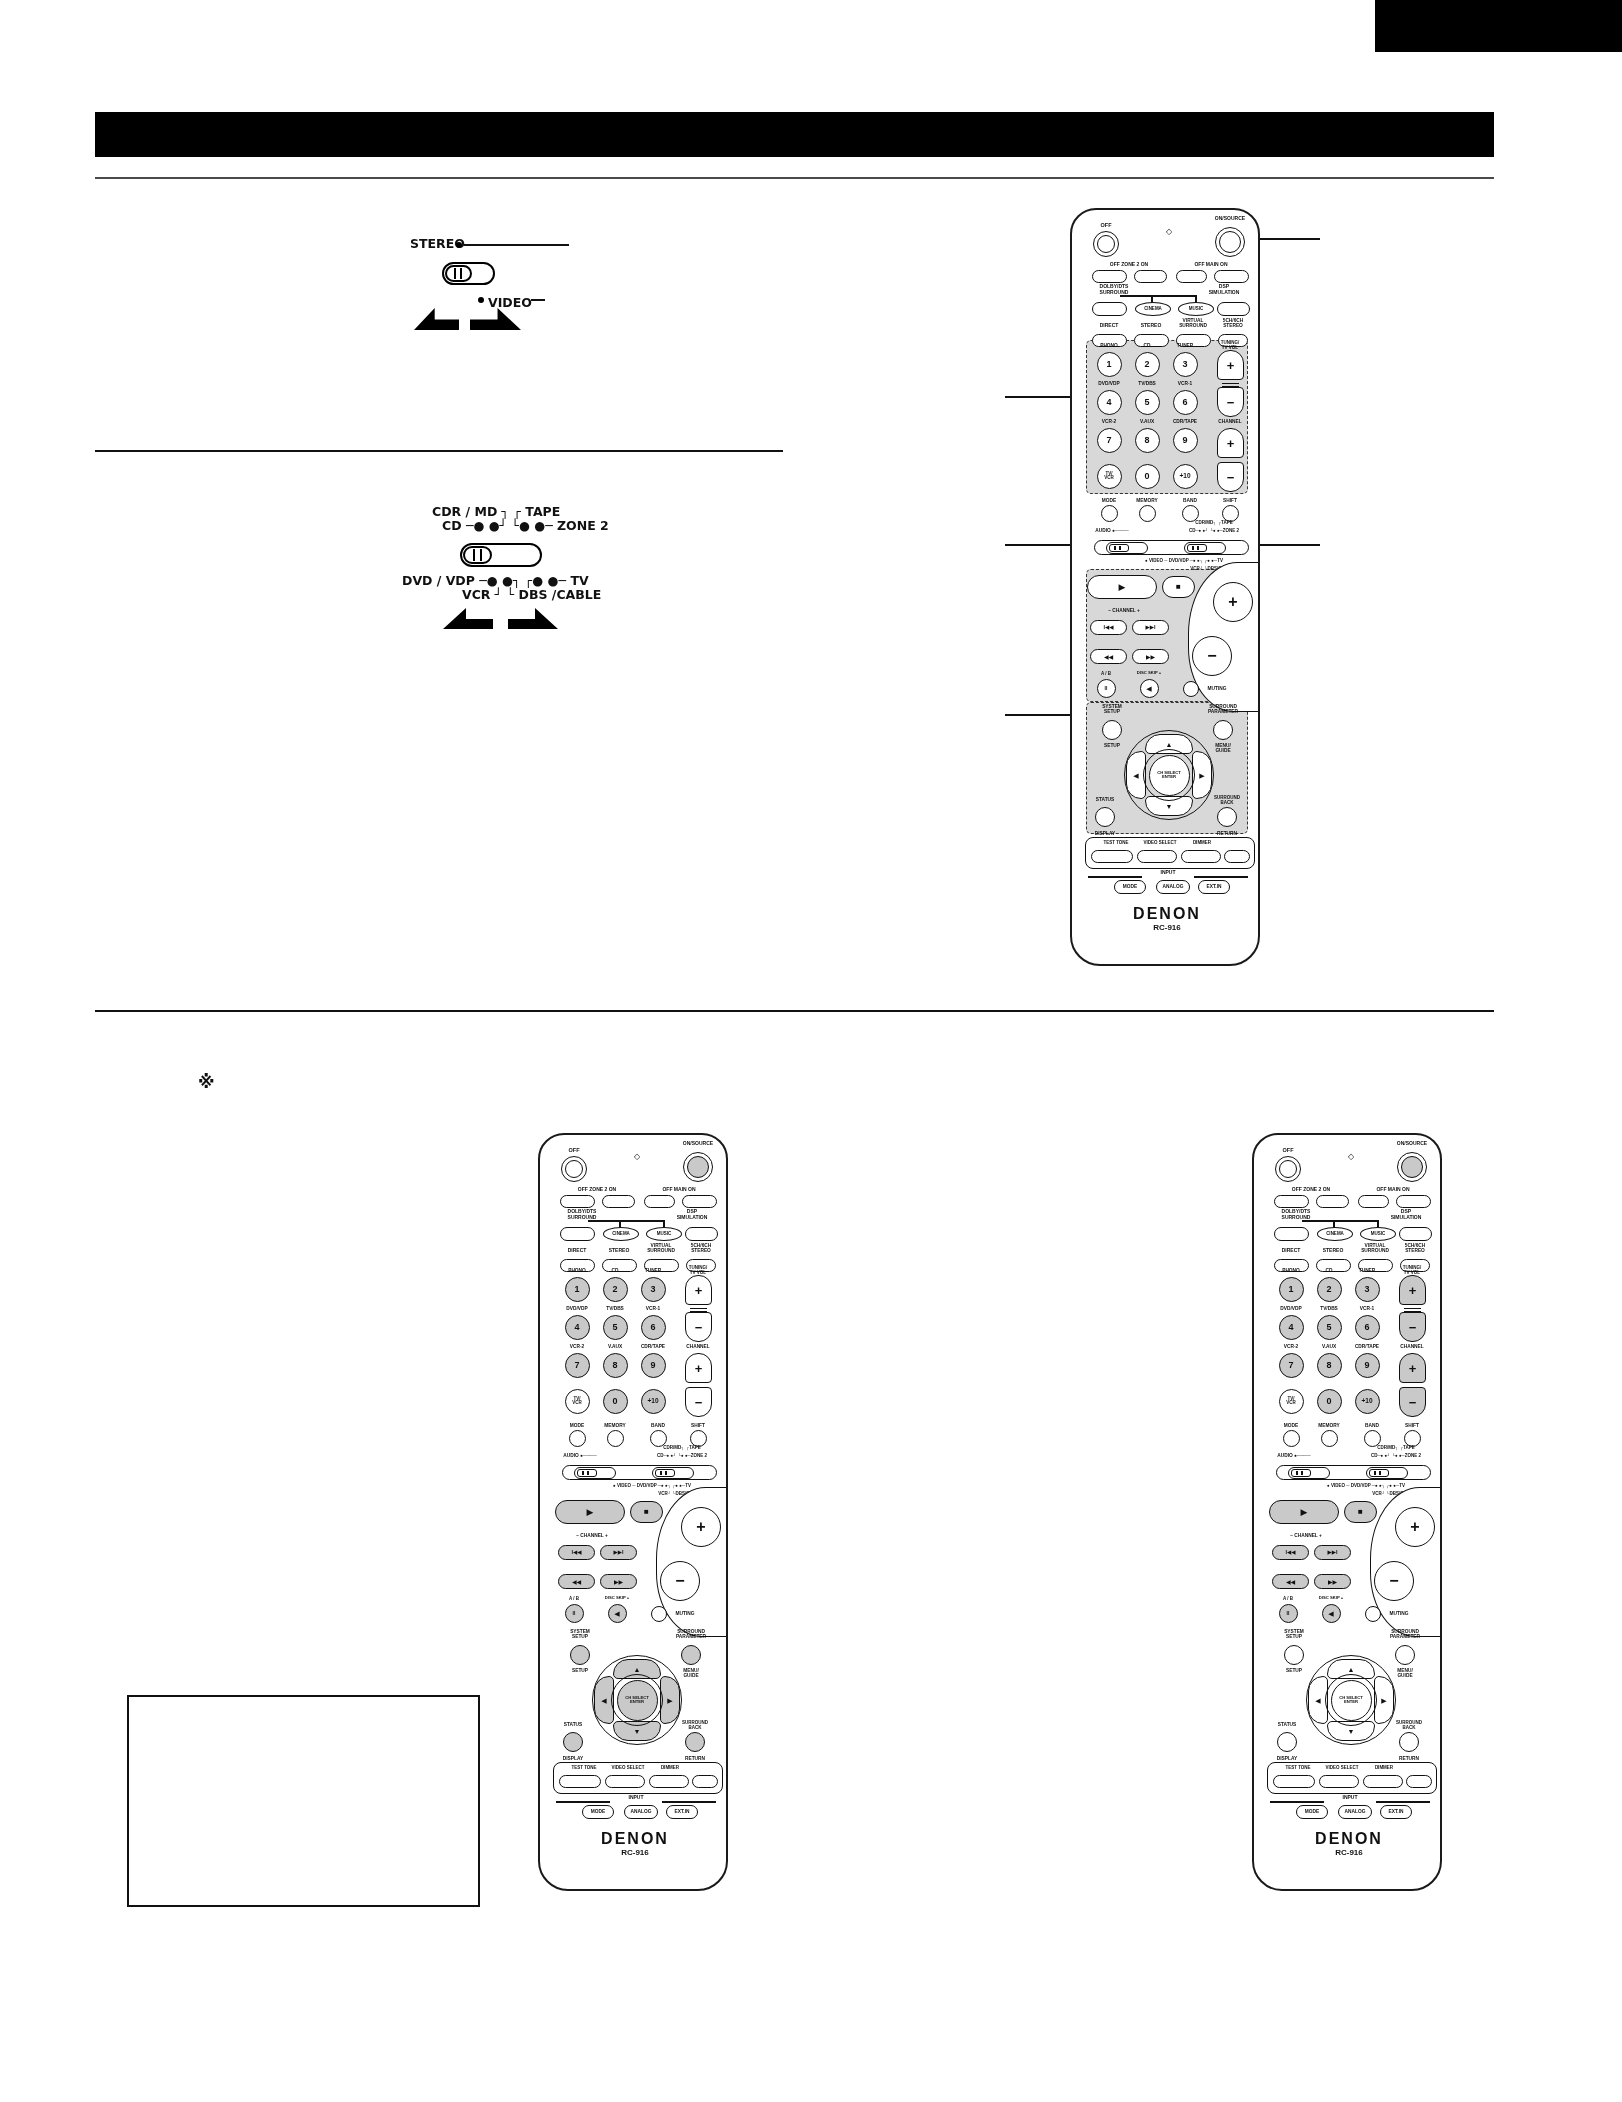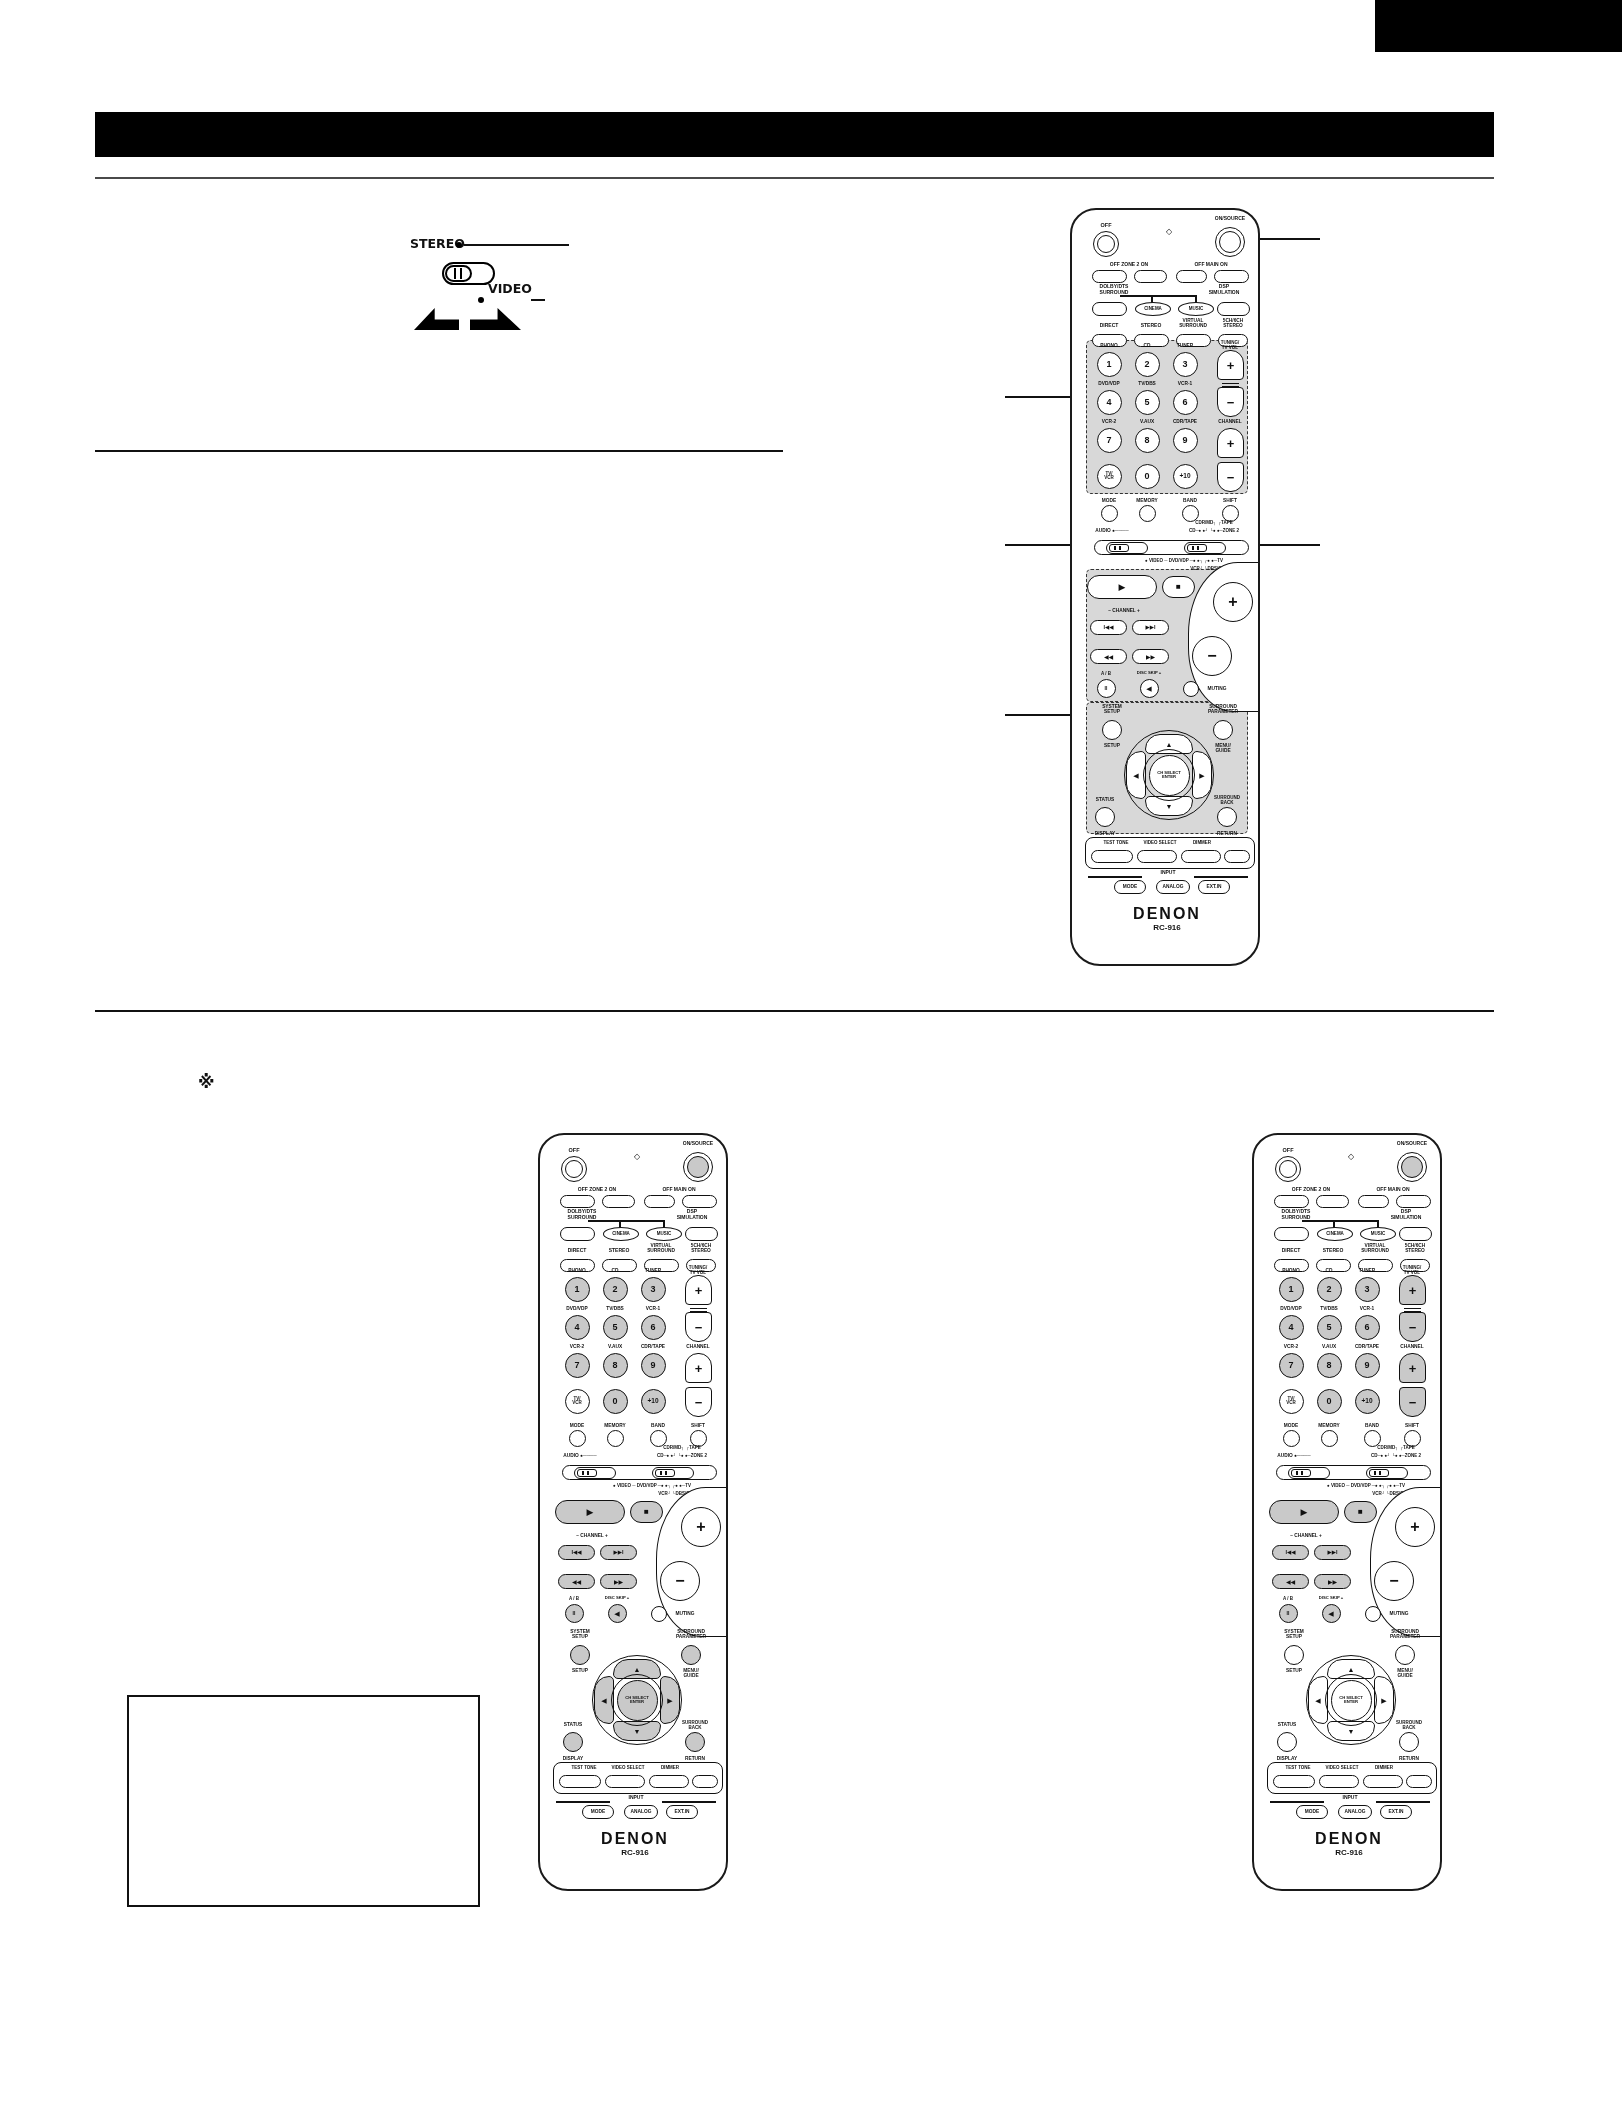--- a/index.html
+++ b/index.html
@@ -42,29 +42,41 @@
 
   <div class="abs" style="left:395px;top:230px;width:215px;height:112px">
     <span class="dg" style="left:15px;top:6px">STEREO</span>
     <div class="dot" style="left:61px;top:12px"></div>
     <div class="ln" style="left:69px;top:14px;width:105px;height:2px"></div>
     <div class="sw-outer" style="left:47px;top:32px;width:53px;height:23px"></div>
     <div class="sw-knob" style="left:50px;top:35px;width:27px;height:17px"></div>
     <div class="sw-bar" style="left:59px;top:38px;height:11px"></div>
     <div class="sw-bar" style="left:65px;top:38px;height:11px"></div>
     <div class="dot" style="left:83px;top:67px"></div>
-    <span class="dg" style="left:93px;top:51px">VIDEO</span>
+    <span class="dg" style="left:93px;top:65px">VIDEO</span>
     <div class="ln" style="left:136px;top:69px;width:14px;height:2px"></div>
     <div class="arrow arrow-l" style="left:19px;top:78px;width:45px;height:22px"></div>
     <div class="arrow arrow-r" style="left:75px;top:78px;width:51px;height:22px"></div>
   </div>
 
   <div class="ln" style="left:95px;top:450px;width:688px;height:2px"></div>
   <div class="ln" style="left:95px;top:1010px;width:1399px;height:2px"></div>
 
+  <div class="abs" style="left:395px;top:500px;width:220px;height:140px">
+    <span class="dg" style="left:37px;top:4px">CDR / MD ┐    ┌ TAPE</span>
+    <span class="dg" style="left:47px;top:18px">CD ─●  ●┘    └●  ●─ ZONE 2</span>
+    <div class="sw-outer" style="left:65px;top:43px;width:82px;height:24px"></div>
+    <div class="sw-knob" style="left:68px;top:46px;width:29px;height:18px"></div>
+    <div class="sw-bar" style="left:78px;top:49px;height:12px"></div>
+    <div class="sw-bar" style="left:85px;top:49px;height:12px"></div>
+    <span class="dg" style="left:7px;top:73px">DVD / VDP ─●  ●┐    ┌●  ●─ TV</span>
+    <span class="dg" style="left:67px;top:87px">VCR ┘    └ DBS /CABLE</span>
+    <div class="arrow arrow-l" style="left:48px;top:108px;width:50px;height:21px"></div>
+    <div class="arrow arrow-r" style="left:113px;top:108px;width:50px;height:21px"></div>
+  </div>
 
   <div class="callout" style="left:1243px;top:238px;width:77px"></div>
   <div class="callout" style="left:1005px;top:396px;width:77px"></div>
   <div class="callout" style="left:1005px;top:544px;width:87px"></div>
   <div class="callout" style="left:1247px;top:544px;width:73px"></div>
   <div class="callout" style="left:1005px;top:714px;width:77px"></div>
 
   <span class="note-sym" style="left:198px;top:1072px;position:absolute">※</span>
   <div class="notebox" style="left:127px;top:1695px;width:349px;height:208px"></div>
 

